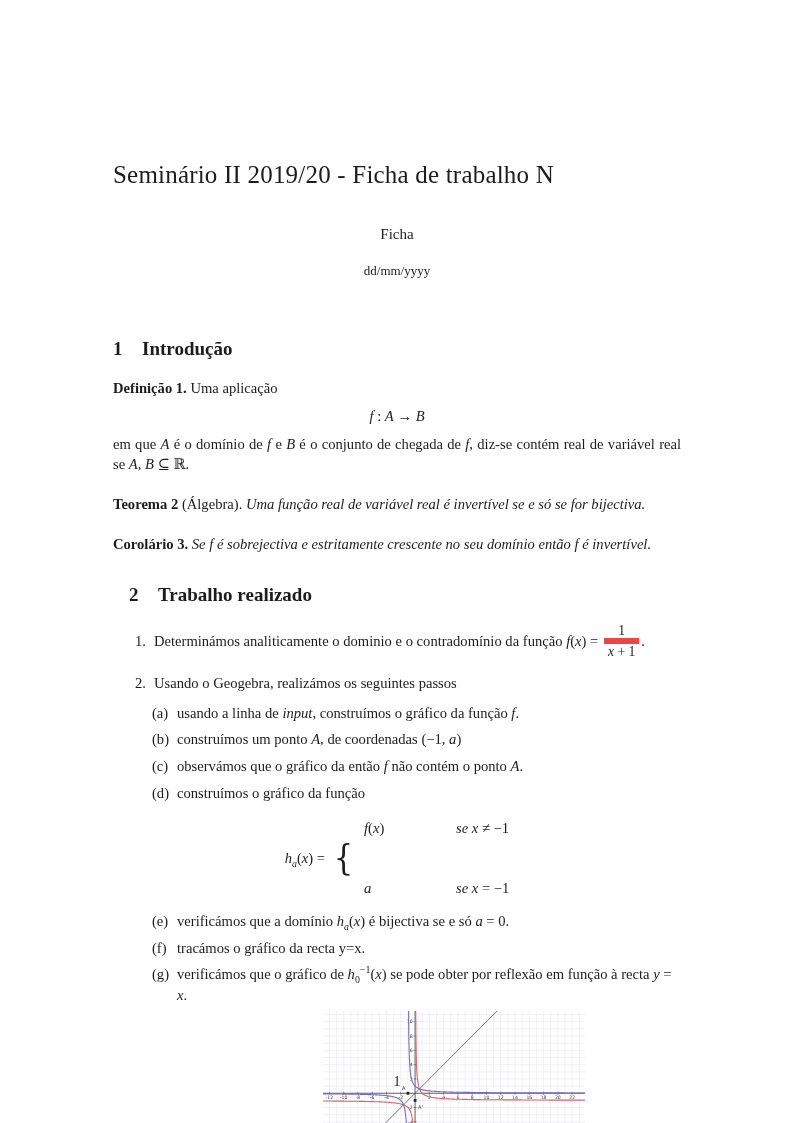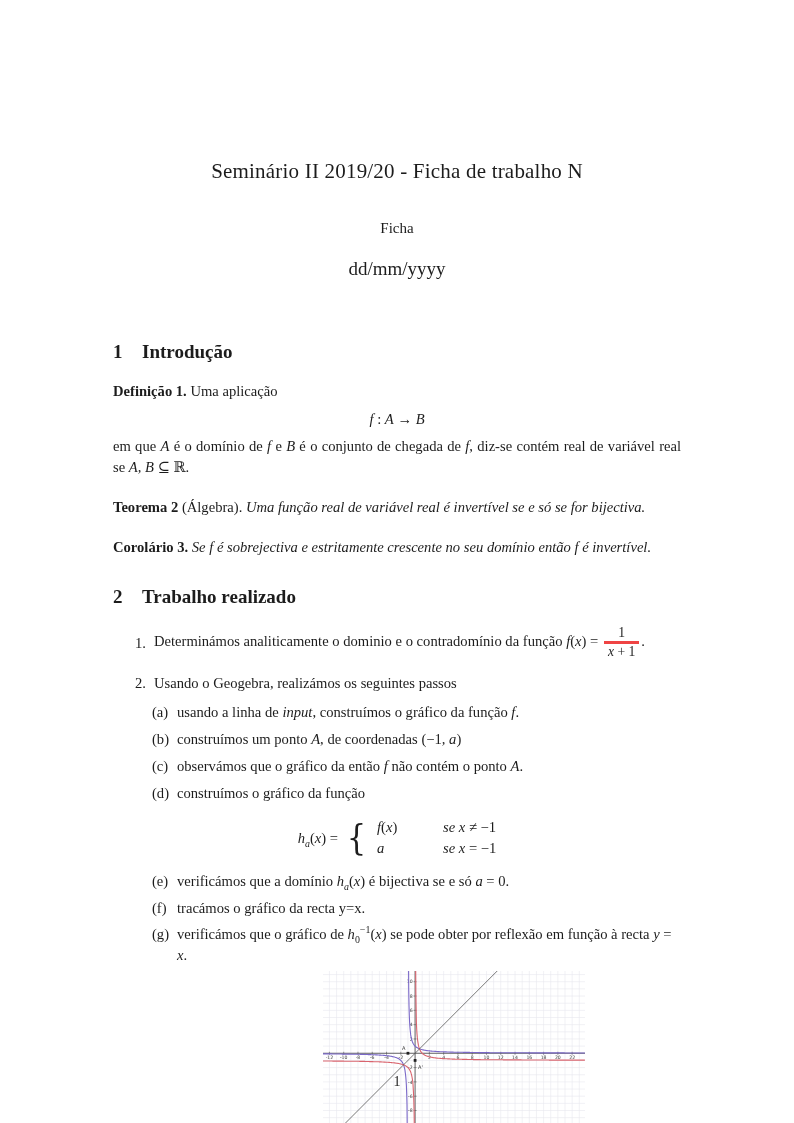--- a/index.html
+++ b/index.html
@@ -8,52 +8,52 @@
     width:794px;height:1123px;
     box-sizing:border-box;
     background:#ffffff;
     padding:157px 113px 0 113px;
     font-family:"Liberation Serif","DejaVu Serif",serif;
     color:#1c1c1c;
     font-size:14.6px;
     line-height:1.42;
     overflow:hidden;
   }
-  .title{font-size:21px;text-align:center;letter-spacing:.2px;}
+  .title{font-size:25px;letter-spacing:.2px;}
   .author{font-size:15px;text-align:center;margin-top:31px;}
-  .date{font-size:19px;text-align:center;margin-top:17px;}
+  .date{font-size:13px;text-align:center;margin-top:17px;}
   .sec-h{font-size:19px;font-weight:bold;margin-top:56px;}
   .sec-h .sec-num{display:inline-block;min-width:14px;margin-right:15px;}
-  .sec-h.s2{margin-top:27px;}
+  .sec-h.s2{margin-top:27px;margin-left:16px;}
   .par{margin:15px 0 0 0;text-align:justify;}
   .par.tight{margin-top:6px;}
   .thm{margin-top:19px;}
   .dmath{text-align:center;margin:7px 0 7px 0;}
   .seg-i{font-style:italic;}
   .seg-b{font-weight:bold;}
   sub,sup{font-size:68%;line-height:0;}
   
   .li1{display:flex;margin:13px 0 0 14px;}
   .li1 .mk{flex:none;width:19px;text-align:right;margin-right:8px;}
   .li1.frac-line{margin-top:15px;align-items:center;}
   
   .li2{display:flex;margin:6px 0 0 39px;}
   .li2 .mk{flex:none;width:20px;text-align:left;margin-right:5px;}
   .steps{margin-top:9px;}
   
   .frac{display:inline-flex;flex-direction:column;vertical-align:middle;text-align:center;
         font-size:13.6px;line-height:1.12;margin:0 2px;position:relative;top:-1px;}
   .fnum{padding:0 4px;}
-  .fden{border-top:3px solid #ef4444;padding:0 4px;}
+  .fden{border-top:6px solid #ef4444;padding:0 4px;}
   
   .eq{display:flex;justify-content:center;align-items:center;margin:14px 0 12px 0;}
   .eq-lhs{margin-right:7px;}
   .brace{font-size:36px;font-weight:300;line-height:.9;margin-right:9px;
          font-family:"DejaVu Serif",serif;transform:scaleX(.85);}
-  .cases{display:grid;grid-template-columns:52px auto;column-gap:14px;row-gap:0px;}
+  .cases{display:grid;grid-template-columns:52px auto;column-gap:14px;row-gap:0px;gap:40px;}
   
   .fig{margin:5px 0 0 210px;width:262px;height:176px;}
   svg text{font-family:"DejaVu Sans","Liberation Sans",sans-serif;}
   .pageno{position:absolute;left:0;right:0;top:1072px;text-align:center;font-size:14px;}
 </style>
 </head>
 <body>
 
 <div class="page">
 

